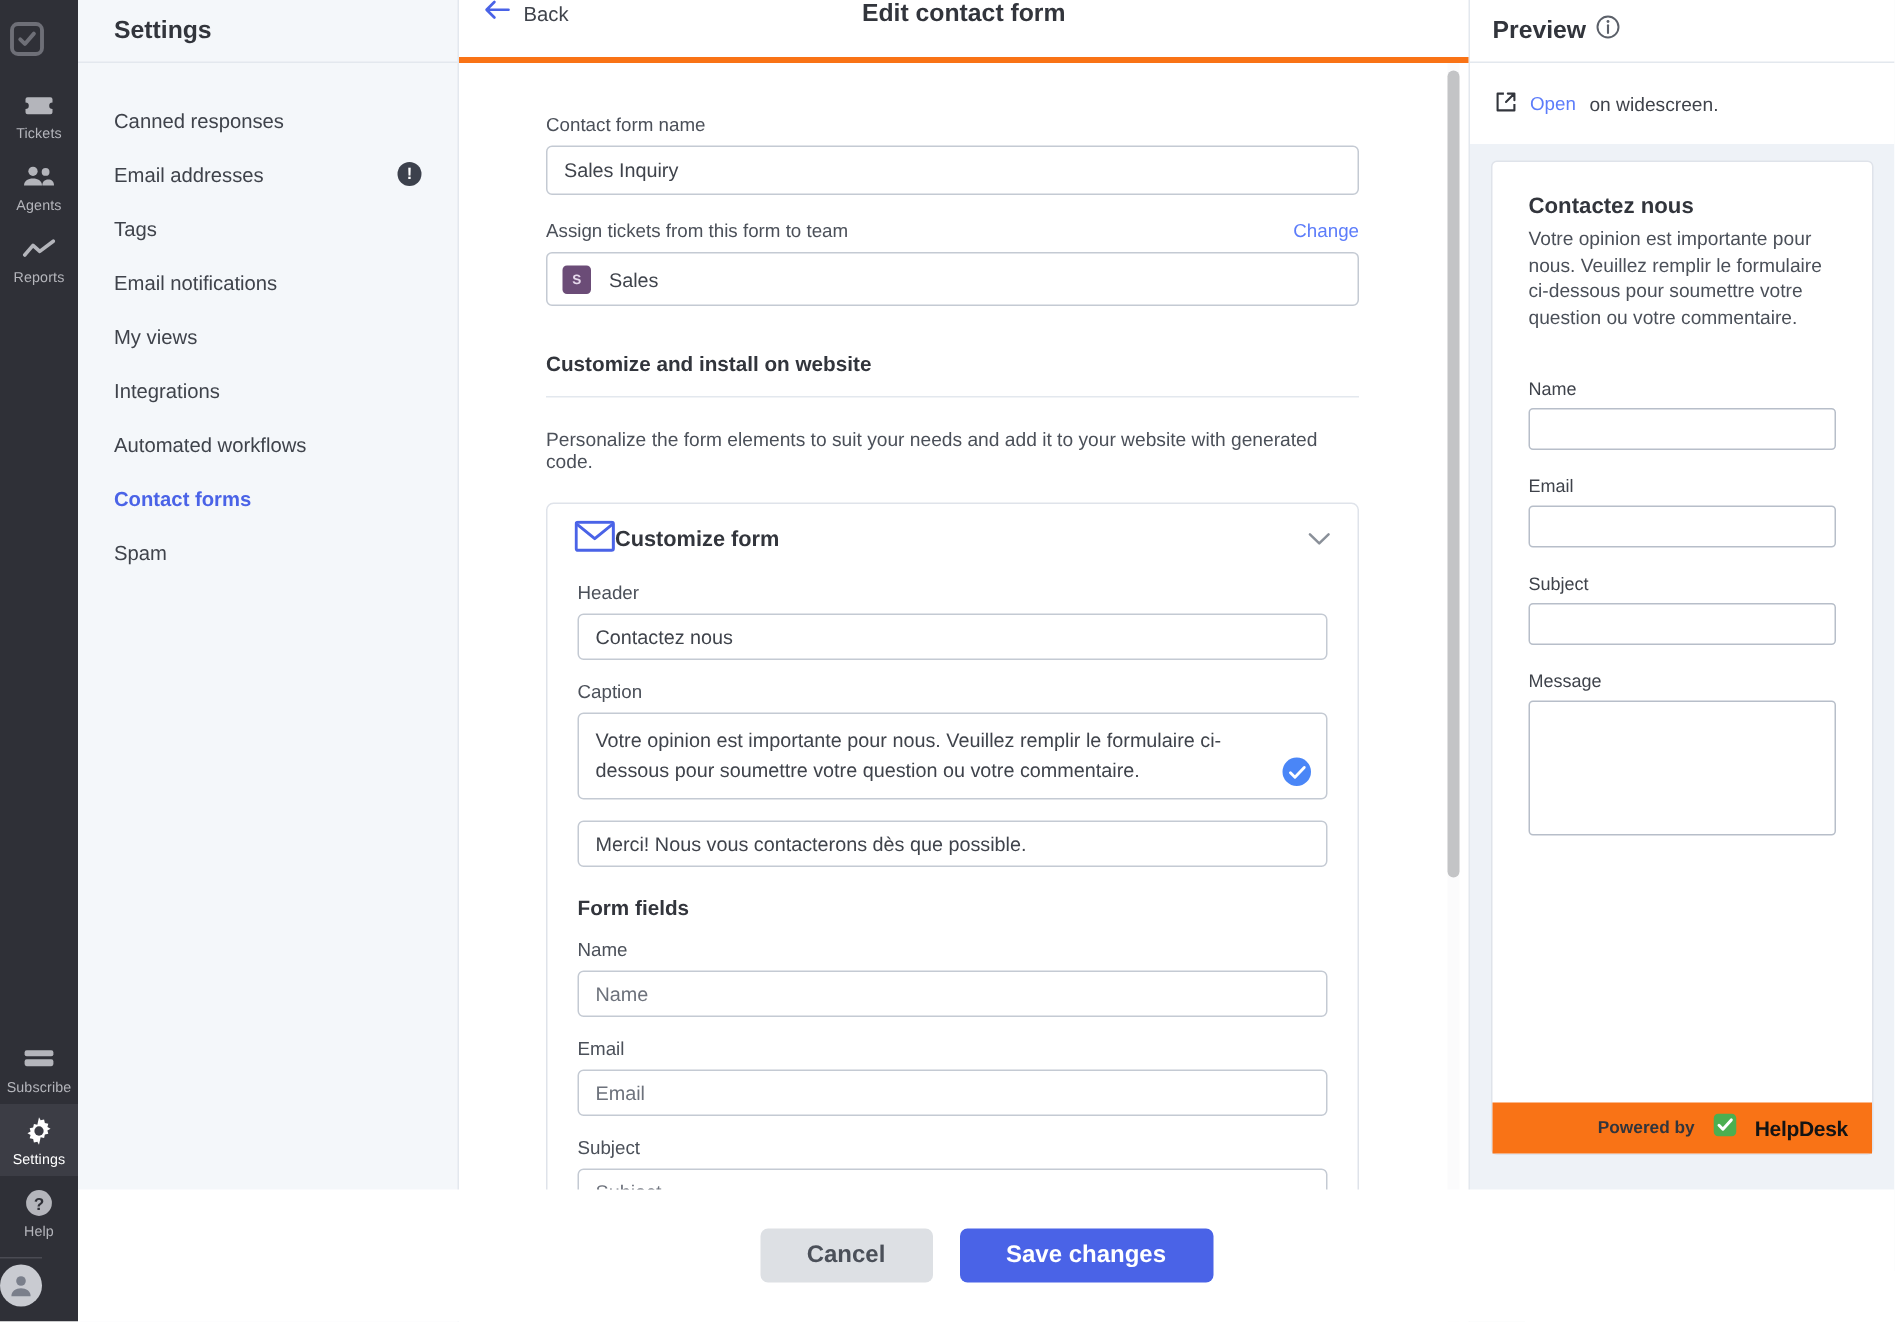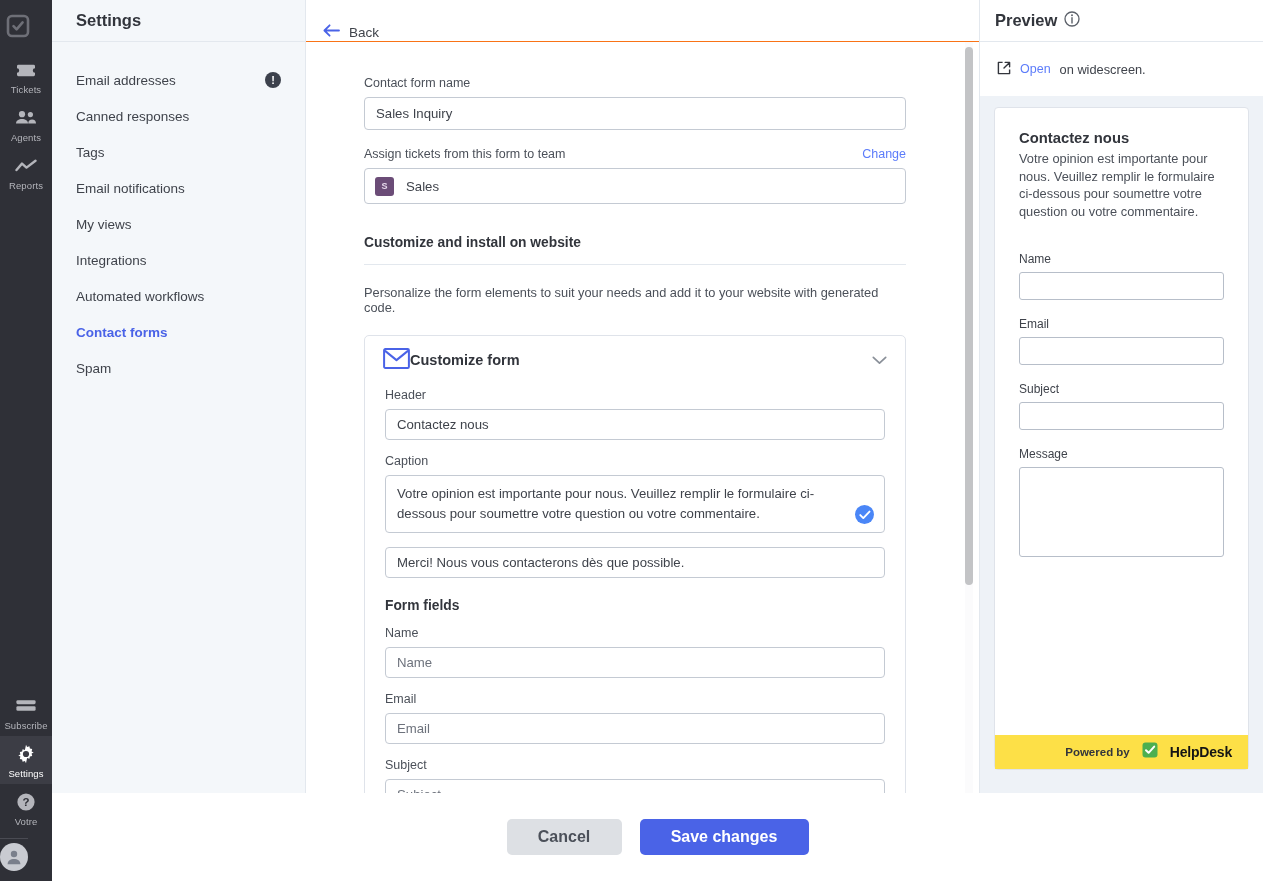--- a/index.html
+++ b/index.html
@@ -70,22 +70,22 @@
 
   
   .main {
     flex: 1 1 auto; height: 881px; position: relative;
     background: #ffffff; border-right: 1px solid #e3e8ee;
     display: flex; flex-direction: column;
     min-width: 0;
   }
   .main-head {
     height: 42px; flex: 0 0 42px; position: relative;
-    display:flex; align-items:flex-end;
-    border-bottom: 1px solid #f97316;
+    display:flex; align-items:flex-start;
+    border-bottom: 4px solid #f97316;
   }
   .back-btn {
     display:flex; align-items:center; gap: 9px;
     margin-left: 17px; cursor:pointer;
   }
   .back-label { font-size: 13.5px; color: #3f434b; }
   .main-title {
     position:absolute; left: 0; right: 0; text-align:center;
     font-size: 16.5px; font-weight: 700; color: #32353c;
     pointer-events: none;
@@ -199,21 +199,21 @@
   .prev-ta { height: 90px; }
   .prev-send {
     width: 100%; height: 37px; margin-top: 30px;
     background: #9aaaf0; color: #ffffff;
     font-size: 13.5px; font-weight: 700;
     border: none; border-radius: 4px;
     display:flex; align-items:center; justify-content:center;
     font-family: "Liberation Sans", sans-serif; cursor:pointer;
   }
   .prev-foot {
-    height: 34px; flex:0 0 34px; background: #fde047;
+    height: 34px; flex:0 0 34px; background: #f97316;
     display:flex; align-items:center; justify-content:flex-end;
     gap: 12px; padding-right: 16px;
   }
   .pw-text { font-size: 11.5px; font-weight: 700; color: #32353c; }
   .hd-text { font-size: 14px; font-weight: 700; color: #141414; letter-spacing: -.2px; }
 
   
   .actionbar {
     position: absolute; left: 52px; right: 0; bottom: 0; height: 88px;
     background: #ffffff;
@@ -294,44 +294,44 @@
       <span class="rail-label">Settings</span>
     </div>
 
     <div class="rail-item">
       <span class="glyph">
         <svg width="20" height="20" viewBox="0 0 20 20">
           <circle cx="10" cy="10" r="8.6" fill="#b4b5bb"></circle>
           <text x="10" y="14.4" font-family="Liberation Sans, sans-serif" font-size="11.5" font-weight="700" fill="#2f3037" text-anchor="middle">?</text>
         </svg>
       </span>
-      <span class="rail-label">Votre</span>
+      <span class="rail-label">Help</span>
     </div>
 
     <div class="rail-divider"></div>
 
     <div class="rail-avatar">
       <svg width="18" height="18" viewBox="0 0 18 18">
         <circle cx="9" cy="6" r="3.2" fill="#7a7f8b"></circle>
         <path d="M2.6 16.2c0-3.5 2.9-5.3 6.4-5.3s6.4 1.8 6.4 5.3z" fill="#7a7f8b"></path>
       </svg>
     </div>
   </div>
 
   <div class="settings-panel">
     <div class="settings-head">
       <div class="settings-title">Settings</div>
     </div>
     <div class="settings-nav">
       <div class="nav-item">
+        <span>Canned responses</span>
+      </div>
+      <div class="nav-item">
         <span>Email addresses</span>
         <span class="nav-badge">!</span>
-      </div>
-      <div class="nav-item">
-        <span>Canned responses</span>
       </div>
       <div class="nav-item">
         <span>Tags</span>
       </div>
       <div class="nav-item">
         <span>Email notifications</span>
       </div>
       <div class="nav-item">
         <span>My views</span>
       </div>
@@ -354,20 +354,21 @@
 
     <div class="main-head">
       <div class="back-btn">
         <span>
           <svg width="17" height="13" viewBox="0 0 17 13">
             <path d="M6.6 1.3 L1.4 6.5 L6.6 11.7 M1.6 6.5 H16" fill="none" stroke="#4a63e7" stroke-width="1.8" stroke-linecap="round" stroke-linejoin="round"></path>
           </svg>
         </span>
         <span class="back-label">Back</span>
       </div>
+      <div class="main-title">Edit contact form</div>
     </div>
 
     <div class="main-scroll">
       <div class="form-col">
 
         <div class="blk">
           <div class="fld-label">Contact form name</div>
           <div class="inp inp-lg">Sales Inquiry</div>
         </div>
 

